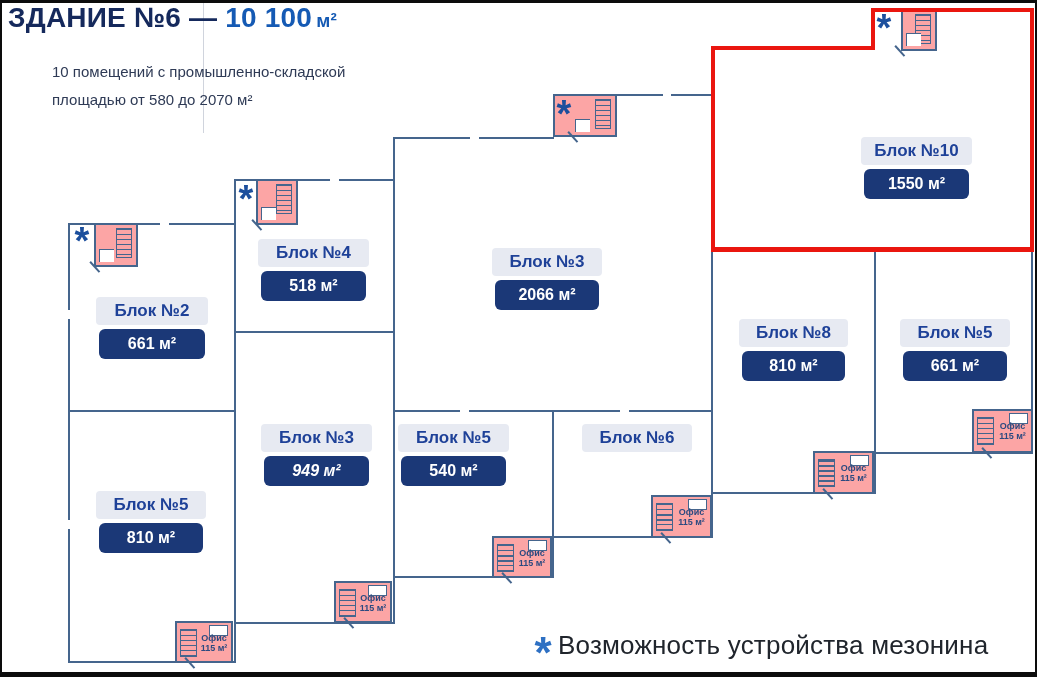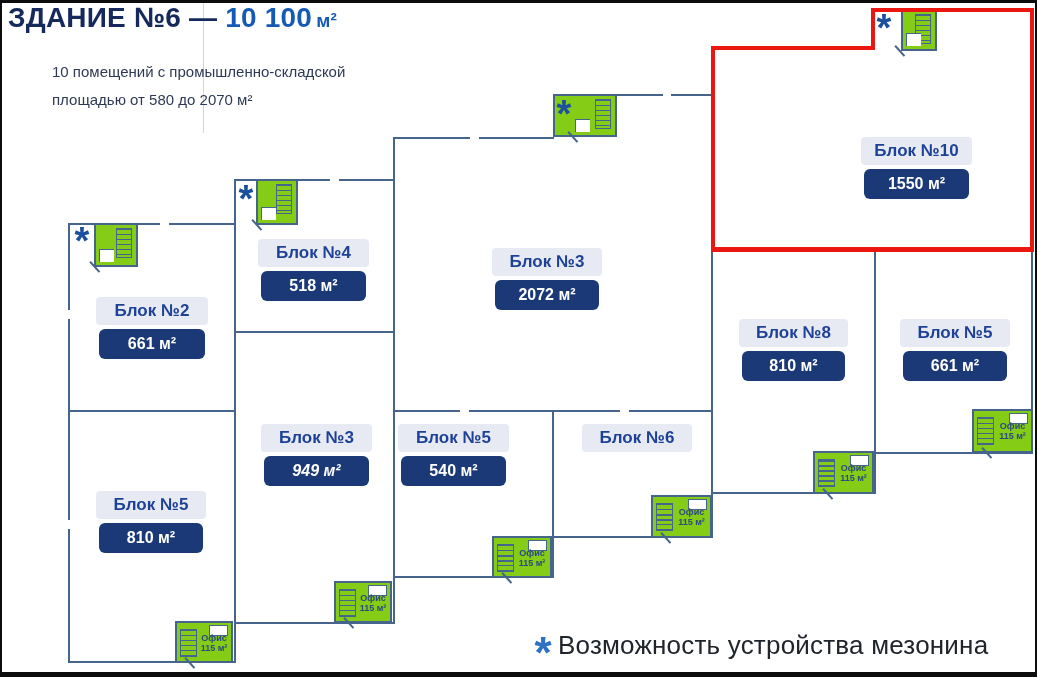--- a/index.html
+++ b/index.html
@@ -40,21 +40,21 @@
             border-radius:4px;height:28px;line-height:28px;width:100%;text-align:center;}
   .tag .area{height:30px;line-height:30px;border-radius:6px;color:#fff;font-weight:bold;font-size:16px;
              width:calc(100% - 6px);text-align:center;background:var(--navy);}
   .a-lwedge{background:linear-gradient(100deg,var(--light) 0 14%,var(--navy) 14%);}
   .a-r64{background:linear-gradient(100deg,var(--navy) 0 36%,var(--light) 36%);font-style:italic;}
   .a-band{background:linear-gradient(100deg,var(--navy) 0 52%,var(--light) 52% 84%,var(--navy) 84%);}
   .a-rdark{background:linear-gradient(100deg,var(--light) 0 76%,var(--navy) 76%);}
   .a-r74{background:linear-gradient(100deg,var(--navy) 0 26%,var(--light) 26%);}
 
   
-  .unit{position:absolute;border:2px solid var(--line);background:#84cc16;box-sizing:border-box;z-index:4;}
+  .unit{position:absolute;border:2px solid var(--line);background:#fca5a5;box-sizing:border-box;z-index:4;}
   .stairs{position:absolute;border:1.5px solid var(--line);box-sizing:border-box;
           background:repeating-linear-gradient(to bottom,var(--line) 0 1.5px,transparent 1.5px 5px);}
   .u-stairs{left:3px;top:6px;width:17px;height:28px;}
   .t-stairs{right:4px;top:3px;width:16px;height:30px;}
   .shelf{position:absolute;border:1.5px solid var(--line);box-sizing:border-box;background:#fff;}
   .u-shelf{right:3px;top:2px;width:19px;height:11px;}
   .t-shelf{left:3px;bottom:3px;width:15px;height:13px;border-right:none;border-bottom:none;}
   .tick{position:absolute;width:14px;height:1.5px;background:var(--line);transform:rotate(48deg);z-index:5;}
   .u-label{position:absolute;left:21px;top:10px;right:1px;font-size:9px;line-height:10px;
            color:#2c4a80;text-align:center;font-weight:bold;}
@@ -233,21 +233,21 @@
   </div>
   <div class="tag" style="left:398px;top:424px;width:111px;">
     <div class="lbl">Блок №5</div>
     <div class="area a-rdark">540 м²</div>
   </div>
   <div class="tag" style="left:582px;top:424px;width:110px;">
     <div class="lbl">Блок №6</div>
   </div>
   <div class="tag" style="left:492px;top:248px;width:110px;">
     <div class="lbl">Блок №3</div>
-    <div class="area a-lwedge">2072 м²</div>
+    <div class="area a-lwedge">2066 м²</div>
   </div>
   <div class="tag" style="left:739px;top:319px;width:109px;">
     <div class="lbl">Блок №8</div>
     <div class="area">810 м²</div>
   </div>
   <div class="tag" style="left:900px;top:319px;width:110px;">
     <div class="lbl">Блок №5</div>
     <div class="area">661 м²</div>
   </div>
   <div class="tag" style="left:861px;top:137px;width:111px;">

